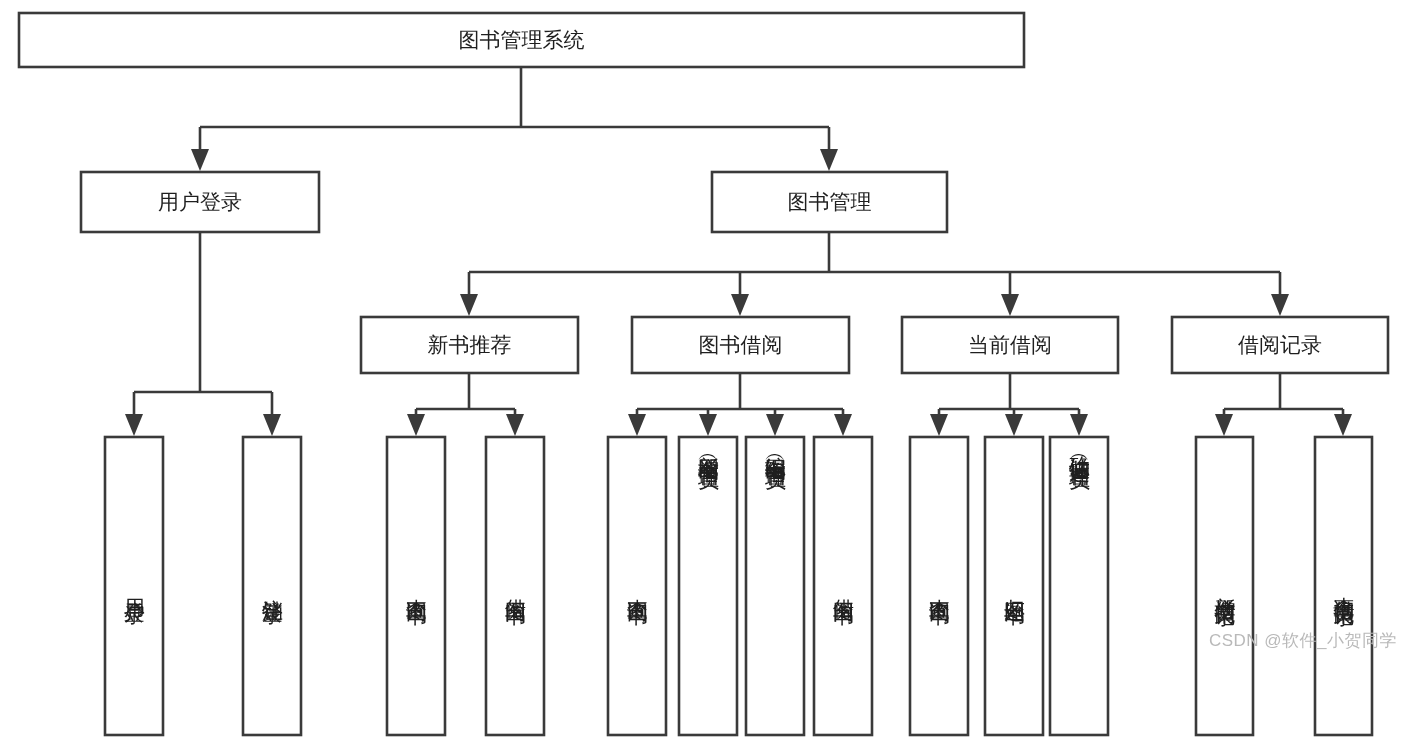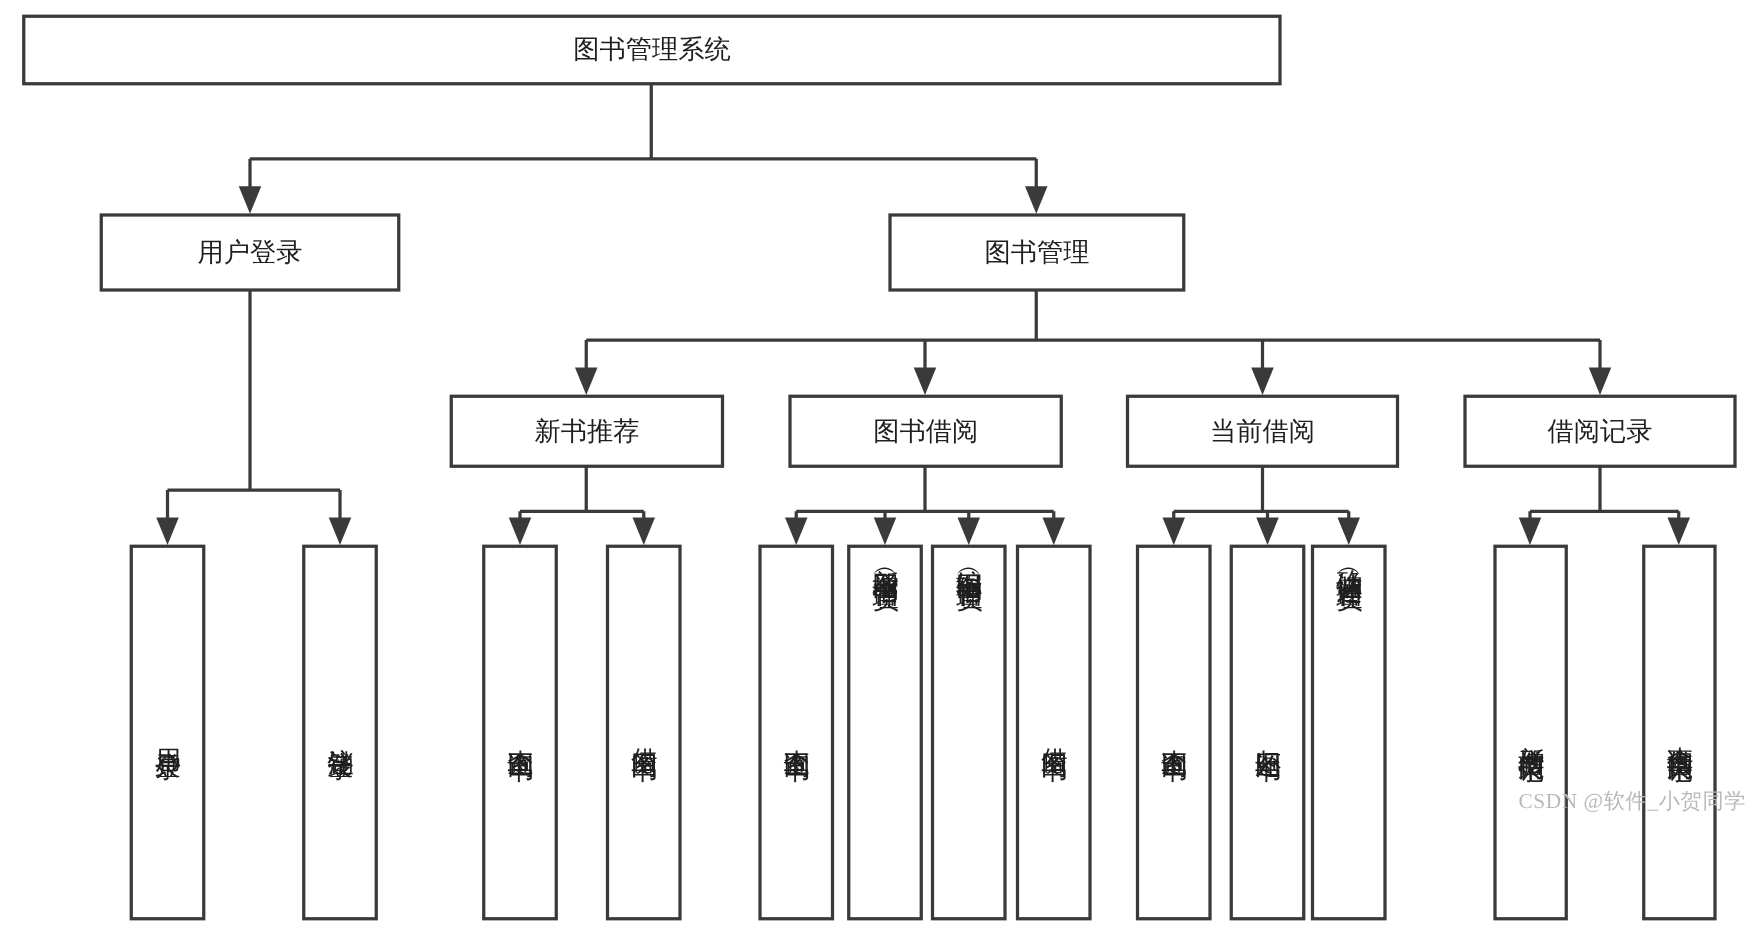--- a/index.html
+++ b/index.html
@@ -64,21 +64,21 @@
     font-size: 21px;
     line-height: 1.0;
     color: #1f1f1f;
     letter-spacing: 2px;
     white-space: nowrap;
   }
   .watermark {
     position: absolute;
     right: 8px;
     bottom: 6px;
-    font-family: Liberation Serif, serif;
+    font-family: Liberation Sans, sans-serif;
     font-size: 17px;
     color: #b9b9b9;
     white-space: nowrap;
     letter-spacing: 0.5px;
   }
 </style>
 </head>
 <body>
 
 <div id="diagram-root">

